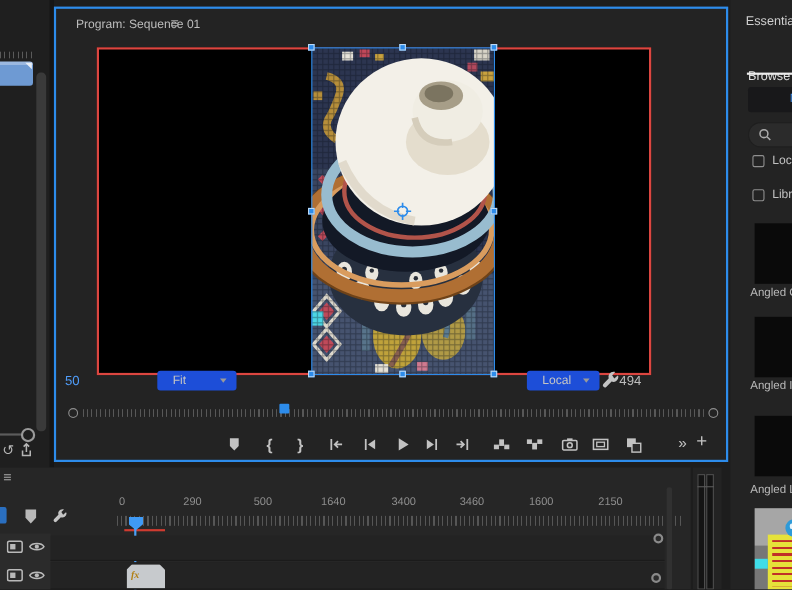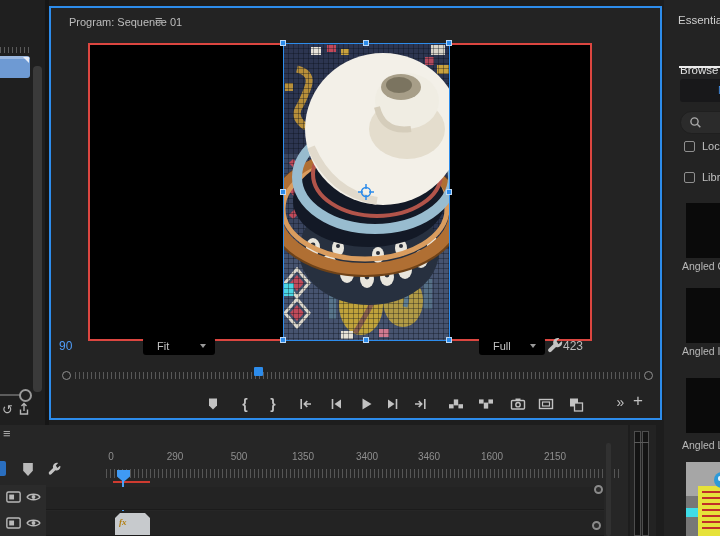--- a/index.html
+++ b/index.html
@@ -30,21 +30,21 @@
   #program-panel>.abs{}
   #prog-title{left:18px;top:8px;font-size:11px;color:#bdbdbd;white-space:nowrap}
   #prog-menu{left:104px;top:5px;font-size:13px;color:#a8a8a8}
   #red-frame{left:37px;top:35px;width:500px;height:294px;background:#000;border:2px solid #dc4640}
   #video{left:232px;top:35px;width:167px;height:298px}
   #video-outline{left:232px;top:35px;width:167px;height:298px;border:1px solid #2d8ceb;box-sizing:border-box}
   .handle{width:6px;height:6px;background:#2d8ceb;border:1px solid #bcd9f6;box-sizing:border-box}
   #anchor{left:307px;top:176px;width:16px;height:16px}
   #tc-in{left:8px;top:331px;font-size:12px;color:#4f9cf8}
   #tc-out{left:512px;top:331px;font-size:12px;color:#bdbdbd}
-  .dropdown{height:18px;background:#000000;border-radius:3px;font-size:11px;color:#c4c4c4;
+  .dropdown{height:18px;background:#1d4ed8;border-radius:3px;font-size:11px;color:#c4c4c4;
     display:flex;align-items:center;padding:0 10px 0 14px;box-sizing:border-box;cursor:pointer}
   .dd-chev{position:absolute;right:9px;top:7px;width:0;height:0;
     border-left:3px solid transparent;border-right:3px solid transparent;border-top:4px solid #9a9a9a}
   #dd-fit{left:92px;top:329px;width:72px}
   #dd-full{left:428px;top:329px;width:66px}
   #wrench-prog{left:495px;top:329px;width:18px;height:18px}
   #scrub-ticks{left:24px;top:364px;width:566px;height:7px;
     background:repeating-linear-gradient(90deg,#585858 0 1px,transparent 1px 4px)}
   .scrub-end{width:7px;height:7px;border:1.5px solid #8e8e8e;border-radius:50%;background:transparent}
   #scrub-left{left:11px;top:363px}
@@ -225,33 +225,33 @@
   <div class="handle abs" style="left:229px;top:181px"></div>
   <div class="handle abs" style="left:395px;top:181px"></div>
   <div class="handle abs" style="left:229px;top:329px"></div>
   <div class="handle abs" style="left:312px;top:329px"></div>
   <div class="handle abs" style="left:395px;top:329px"></div>
   <svg id="anchor" class="abs" width="16" height="16" viewBox="0 0 16 16">
     <circle cx="8" cy="8" r="4.5" fill="none" stroke="#2d8ceb" stroke-width="1.5"></circle>
     <path d="M8 0v5M8 11v5M0 8h5M11 8h5" stroke="#2d8ceb" stroke-width="1.5"></path>
   </svg>
 
-  <div id="tc-in" class="abs">90</div>
+  <div id="tc-in" class="abs">50</div>
   <div id="dd-fit" class="dropdown abs">
     <span>Fit</span>
     <span class="dd-chev"></span>
   </div>
   <div id="dd-full" class="dropdown abs">
-    <span>Full</span>
+    <span>Local</span>
     <span class="dd-chev"></span>
   </div>
   <svg id="wrench-prog" class="abs" width="18" height="18" viewBox="0 0 14 14">
     <path d="M12.6 4.3a3.6 3.6 0 0 1-4.8 3.4L4 11.5a1.5 1.5 0 0 1-2.1-2.1L5.7 5.6a3.6 3.6 0 0 1 3.4-4.8c.4 0 .9.1 1.3.2L8.2 3.2l1.5 2.4 2.4-2.2c.3.3.4.6.5.9z" fill="#c4c4c4"></path>
   </svg>
-  <div id="tc-out" class="abs">423</div>
+  <div id="tc-out" class="abs">494</div>
 
   <div id="scrub-left" class="scrub-end abs"></div>
   <div id="scrub-ticks" class="abs"></div>
   <div id="scrub-ph" class="abs"></div>
   <div id="scrub-right" class="scrub-end abs"></div>
 
   <div class="tbtn icon-btn abs" style="left:151px">
     <svg width="16" height="16" viewBox="0 0 16 16">
         <path d="M4 2.5h8v7L8 13.5 4 9.5z" fill="#c2c2c2"></path>
       </svg>
@@ -330,21 +330,21 @@
   <svg id="tl-marker" class="abs" viewBox="0 0 12 14">
     <path d="M1.5 1h9v7.2L6 13 1.5 8.2z" fill="#b9b9b9"></path>
     </svg>
   <svg id="tl-wrench" class="abs" viewBox="0 0 14 14">
     <path d="M12.6 4.3a3.6 3.6 0 0 1-4.8 3.4L4 11.5a1.5 1.5 0 0 1-2.1-2.1L5.7 5.6a3.6 3.6 0 0 1 3.4-4.8c.4 0 .9.1 1.3.2L8.2 3.2l1.5 2.4 2.4-2.2c.3.3.4.6.5.9z" fill="#c4c4c4"></path>
     </svg>
 
   <div class="ruler-label abs" style="left:111px">0</div>
   <div class="ruler-label abs" style="left:175px">290</div>
   <div class="ruler-label abs" style="left:239px">500</div>
-  <div class="ruler-label abs" style="left:303px">1350</div>
+  <div class="ruler-label abs" style="left:303px">1640</div>
   <div class="ruler-label abs" style="left:367px">3400</div>
   <div class="ruler-label abs" style="left:429px">3460</div>
   <div class="ruler-label abs" style="left:492px">1600</div>
   <div class="ruler-label abs" style="left:555px">2150</div>
 
   <div id="tl-ticks" class="abs"></div>
   <div id="tl-red" class="abs"></div>
   <div id="tl-ph" class="abs"></div>
   <div id="tl-ph-line" class="abs"></div>
 

